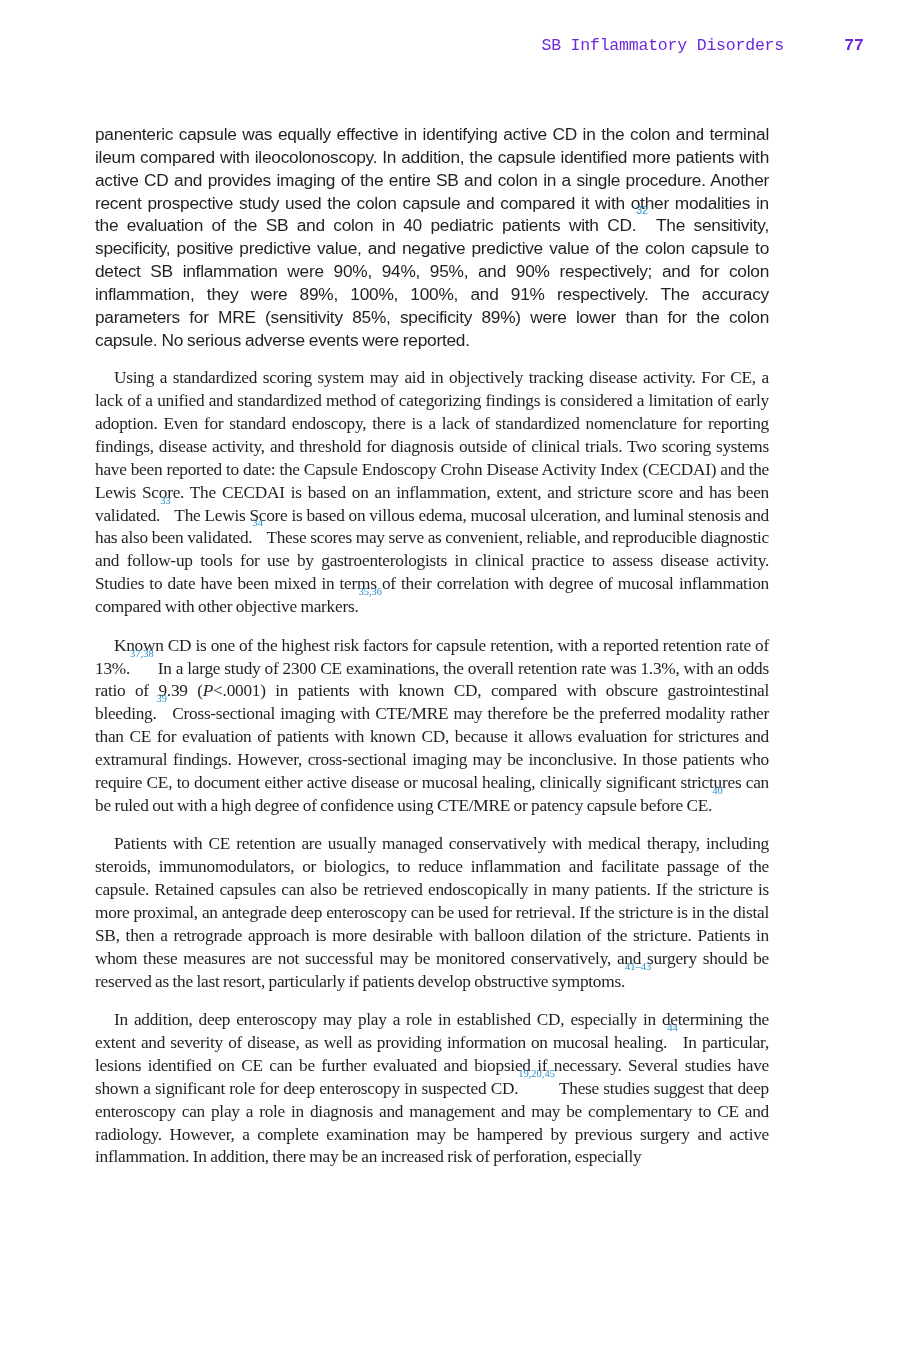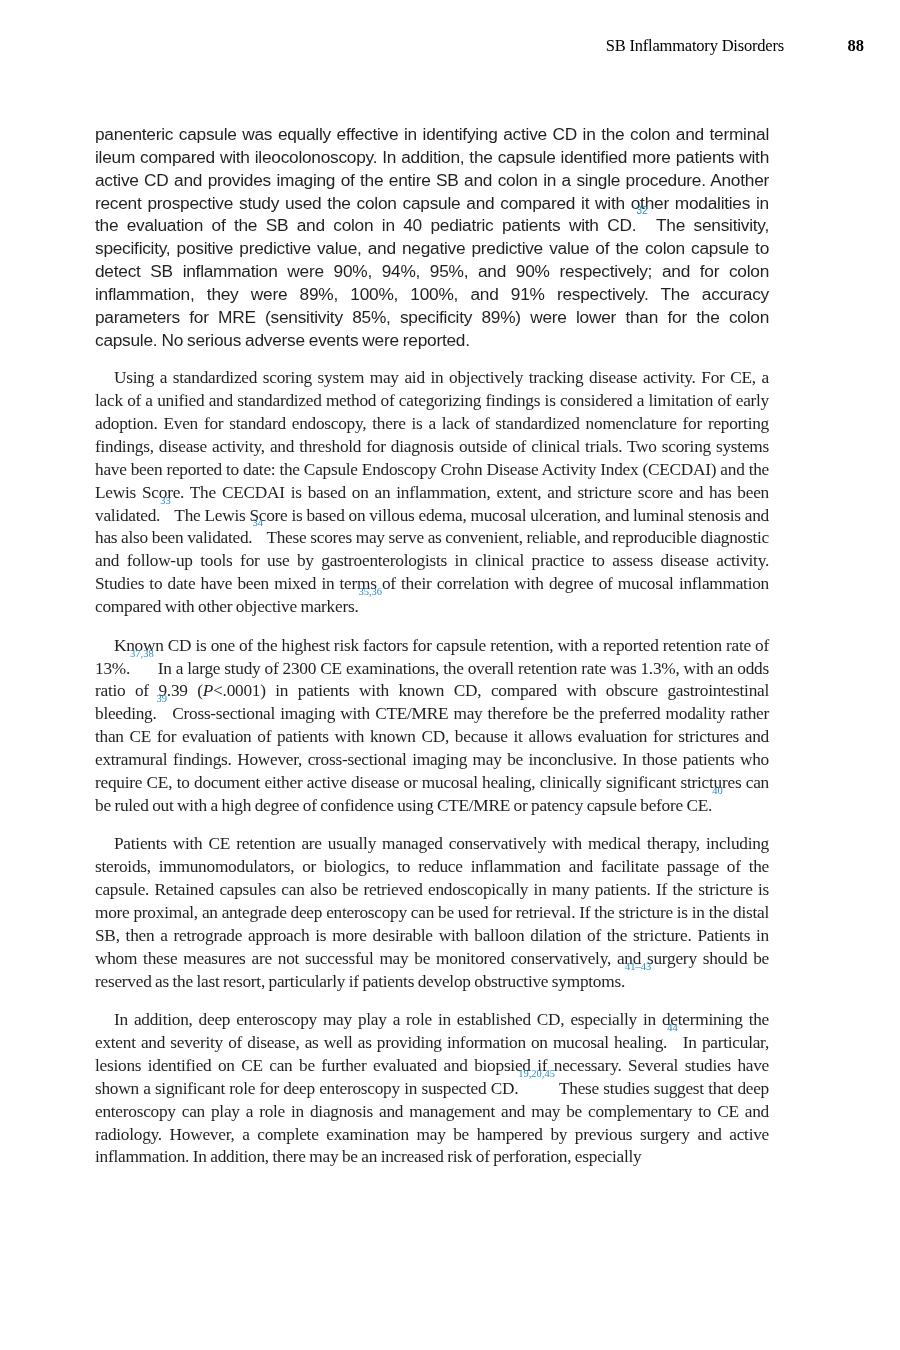--- a/index.html
+++ b/index.html
@@ -1,19 +1,19 @@
 <!DOCTYPE html>
 <html><head>
 <meta charset="utf-8">
 <style>
   html, body { margin: 0; padding: 0; background: #ffffff; }
   body { width: 900px; height: 1350px; position: relative; overflow: hidden; color: #231f20; }
   .running-header {
     position: absolute; top: 36px; left: 0; width: 900px; height: 24px;
-    font-family: Liberation Serif, serif; font-size: 16.5px; color: #000000;
+    font-family: Liberation Mono, monospace; font-size: 16.5px; color: #6d28d9;
   }
   .running-title { position: absolute; right: 116px; top: 0; letter-spacing: -0.2px; }
   .page-number { position: absolute; right: 36px; top: 0; font-weight: bold; }
   .body-text {
     position: absolute; top: 107px; left: 79px; width: 706px;
     font-family: "Liberation Sans", sans-serif; font-size: 17.3px; line-height: 22.85px;
     text-align: justify; letter-spacing: -0.25px; word-spacing: -0.5px;
   }
   .body-text p { margin: 16px; text-indent: 0; }
   .body-text p.indent { text-indent: 19px; font-family: Liberation Serif, serif; }
@@ -21,21 +21,21 @@
     color: #2a8fc9; font-size: 10.5px; vertical-align: top; position: relative; top: -4px;
     line-height: 0; letter-spacing: 0;
   }
   em { font-style: italic; }
 </style>
 </head>
 <body>
 
 <div class="running-header">
   <span class="running-title">SB Inflammatory Disorders</span>
-  <span class="page-number">88</span>
+  <span class="page-number">77</span>
 </div>
 
 <div class="body-text">
   <p><span>panenteric capsule was equally effective in identifying active CD in the colon and terminal ileum compared with ileocolonoscopy. In addition, the capsule identified more patients with active CD and provides imaging of the entire SB and colon in a single procedure. Another recent prospective study used the colon capsule and compared it with other modalities in the evaluation of the SB and colon in 40 pediatric patients with CD.</span><sup class="cite">32</sup><span> The sensitivity, specificity, positive predictive value, and negative predictive value of the colon capsule to detect SB inflammation were 90%, 94%, 95%, and 90% respectively; and for colon inflammation, they were 89%, 100%, 100%, and 91% respectively. The accuracy parameters for MRE (sensitivity 85%, specificity 89%) were lower than for the colon capsule. No serious adverse events were reported.</span></p>
   <p class="indent"><span>Using a standardized scoring system may aid in objectively tracking disease activity. For CE, a lack of a unified and standardized method of categorizing findings is considered a limitation of early adoption. Even for standard endoscopy, there is a lack of standardized nomenclature for reporting findings, disease activity, and threshold for diagnosis outside of clinical trials. Two scoring systems have been reported to date: the Capsule Endoscopy Crohn Disease Activity Index (CECDAI) and the Lewis Score. The CECDAI is based on an inflammation, extent, and stricture score and has been validated.</span><sup class="cite">33</sup><span> The Lewis Score is based on villous edema, mucosal ulceration, and luminal stenosis and has also been validated.</span><sup class="cite">34</sup><span> These scores may serve as convenient, reliable, and reproducible diagnostic and follow-up tools for use by gastroenterologists in clinical practice to assess disease activity. Studies to date have been mixed in terms of their correlation with degree of mucosal inflammation compared with other objective markers.</span><sup class="cite">35,36</sup></p>
   <p class="indent"><span>Known CD is one of the highest risk factors for capsule retention, with a reported retention rate of 13%.</span><sup class="cite">37,38</sup><span> In a large study of 2300 CE examinations, the overall retention rate was 1.3%, with an odds ratio of 9.39 (</span><em>P</em><span>&lt;.0001) in patients with known CD, compared with obscure gastrointestinal bleeding.</span><sup class="cite">39</sup><span> Cross-sectional imaging with CTE/MRE may therefore be the preferred modality rather than CE for evaluation of patients with known CD, because it allows evaluation for strictures and extramural findings. However, cross-sectional imaging may be inconclusive. In those patients who require CE, to document either active disease or mucosal healing, clinically significant strictures can be ruled out with a high degree of confidence using CTE/MRE or patency capsule before CE.</span><sup class="cite">40</sup></p>
   <p class="indent"><span>Patients with CE retention are usually managed conservatively with medical therapy, including steroids, immunomodulators, or biologics, to reduce inflammation and facilitate passage of the capsule. Retained capsules can also be retrieved endoscopically in many patients. If the stricture is more proximal, an antegrade deep enteroscopy can be used for retrieval. If the stricture is in the distal SB, then a retrograde approach is more desirable with balloon dilation of the stricture. Patients in whom these measures are not successful may be monitored conservatively, and surgery should be reserved as the last resort, particularly if patients develop obstructive symptoms.</span><sup class="cite">41–43</sup></p>
   <p class="indent"><span>In addition, deep enteroscopy may play a role in established CD, especially in determining the extent and severity of disease, as well as providing information on mucosal healing.</span><sup class="cite">44</sup><span> In particular, lesions identified on CE can be further evaluated and biopsied if necessary. Several studies have shown a significant role for deep enteroscopy in suspected CD.</span><sup class="cite">19,20,45</sup><span> These studies suggest that deep enteroscopy can play a role in diagnosis and management and may be complementary to CE and radiology. However, a complete examination may be hampered by previous surgery and active inflammation. In addition, there may be an increased risk of perforation, especially</span></p>
 </div>
 

